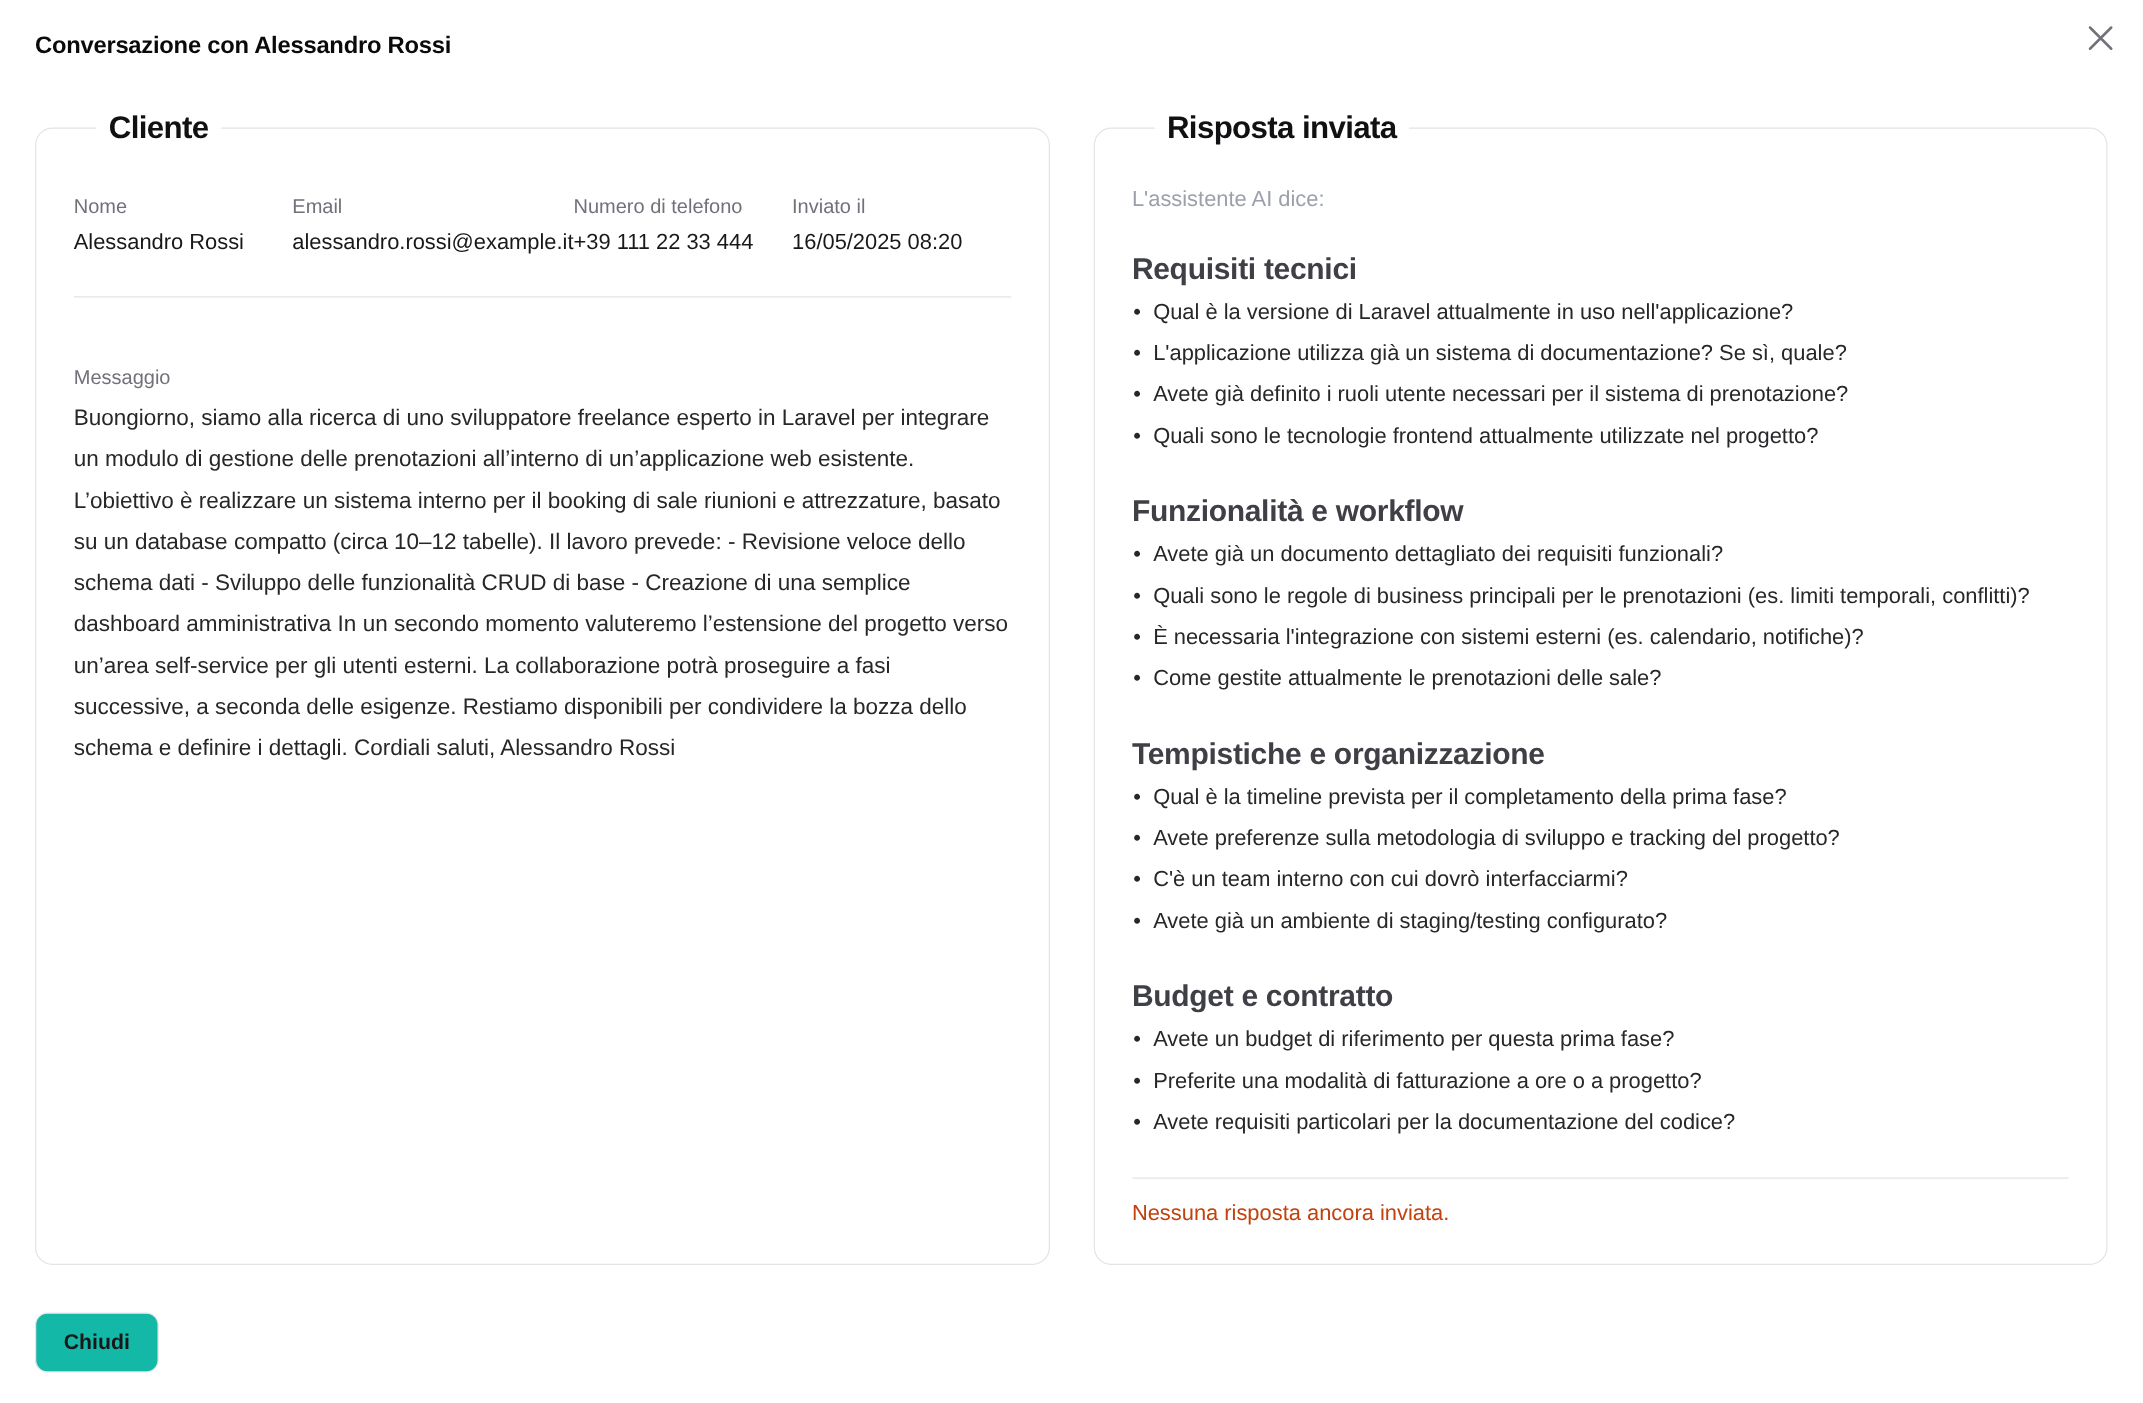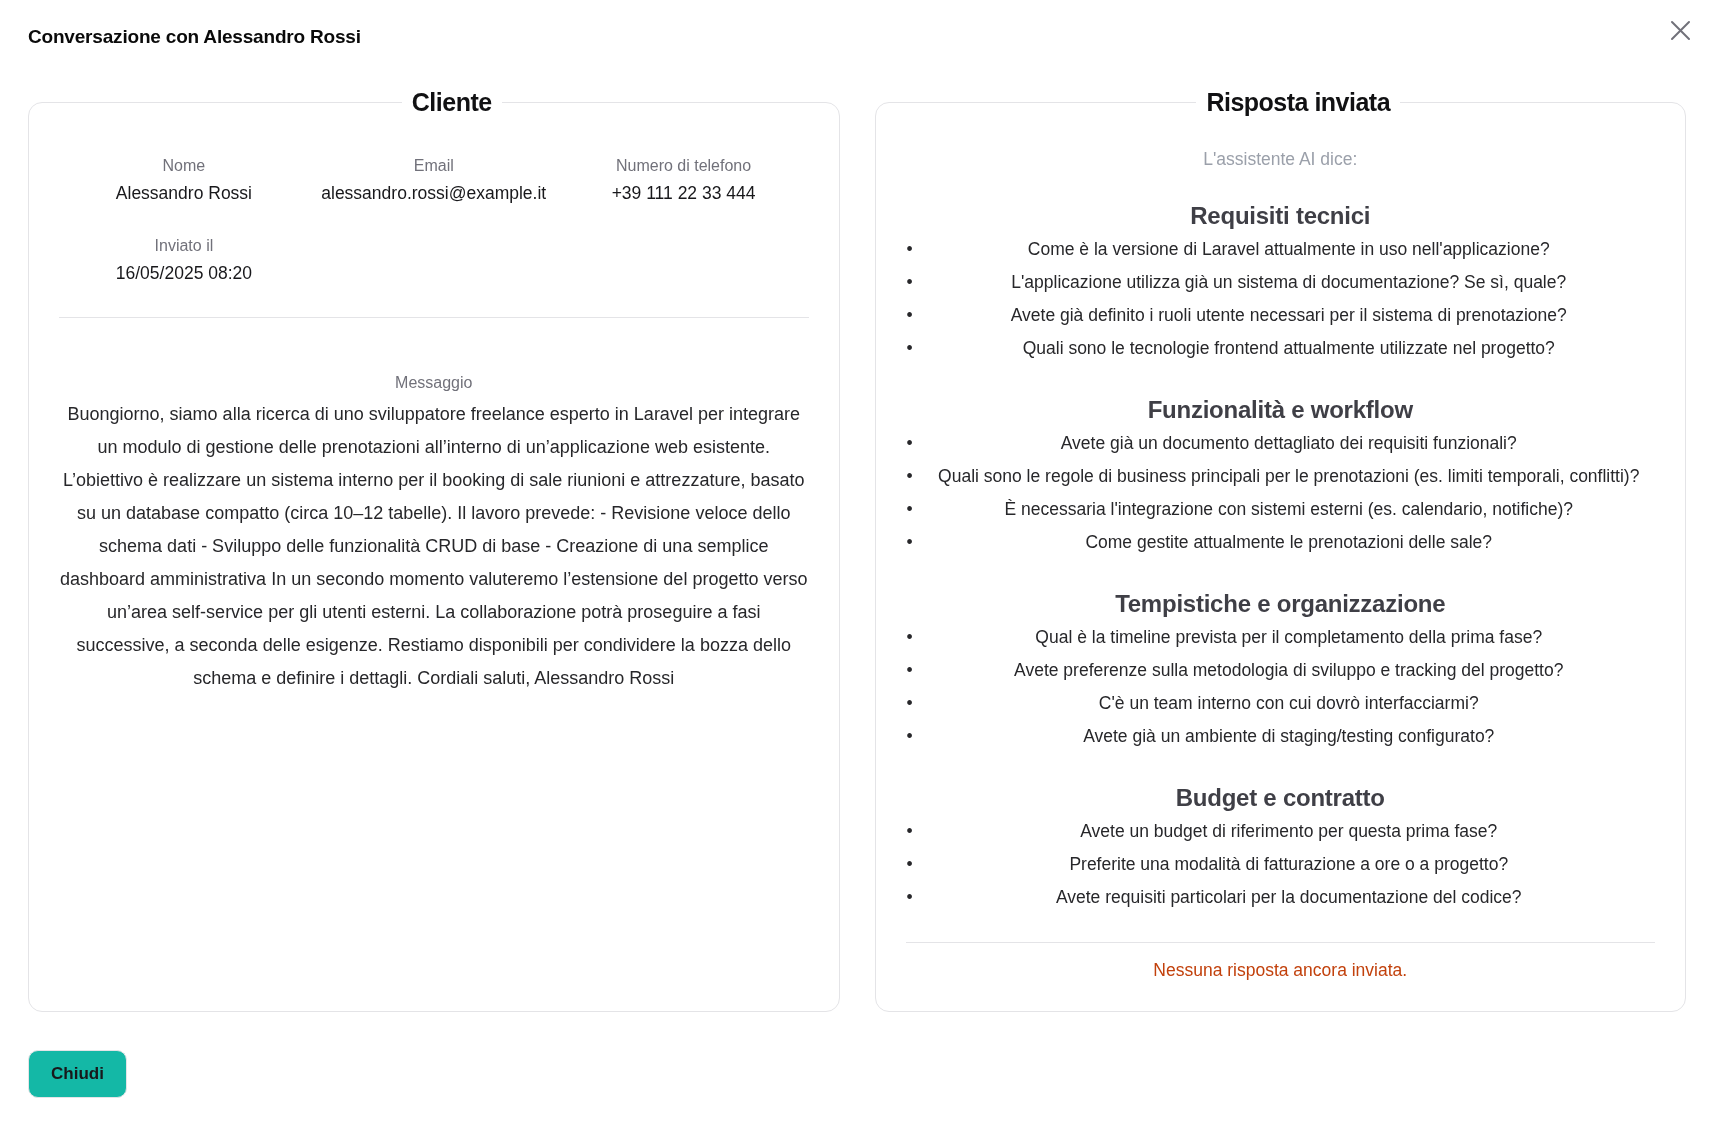--- a/index.html
+++ b/index.html
@@ -16,34 +16,34 @@
     font-size: 19px; font-weight: 700; color: #0a0a0a;
     letter-spacing: -0.01em;
     padding-top: 2px;
   }
   .close-btn {
     position: absolute; top: 10px; right: 14px;
     width: 40px; height: 40px;
     background: transparent; border: none; cursor: pointer;
     display: flex; align-items: center; justify-content: center;
   }
-  .cards { display: flex; gap: 35px; margin-top: 40px; height: 924px; text-align: center; }
+  .cards { display: flex; gap: 35px; margin-top: 40px; height: 924px; }
   fieldset.card {
     flex: 1 1 0; min-width: 0;
     border: 1px solid #e4e4e7; border-radius: 14px;
     padding: 28px 30px 0 30px;
   }
   legend.card-title {
     font-size: 25px; font-weight: 700; color: #111113;
     letter-spacing: -0.02em;
     margin-left: 18px; padding: 0 10px;
   }
   
   .fields-grid {
-    display: grid; grid-template-columns: 1fr 1fr 1fr;
+    display: grid; grid-template-columns: 1fr 1fr 1fr 1fr;
     row-gap: 30px; margin-top: 10px;
   }
   .field-label { font-size: 16px; color: #71717a; line-height: 22px; }
   .field-value { font-size: 17.5px; color: #18181b; line-height: 24px; margin-top: 4px; }
   .divider { border: 0; border-top: 1px solid #e4e4e7; margin: 32px 0 0 0; }
   .msg-label { margin-top: 54px; font-size: 16px; color: #71717a; line-height: 22px; }
   .msg-text { margin-top: 4px; font-size: 18px; line-height: 33px; color: #27272a; }
   
   .assistant-intro { margin-top: 2px; font-size: 17.5px; font-weight: 500; color: #9ba0aa; line-height: 24px; }
   .q-section { margin-top: 31px; }
@@ -103,21 +103,21 @@
     <div class="msg-text">Buongiorno, siamo alla ricerca di uno sviluppatore freelance esperto in Laravel per integrare un modulo di gestione delle prenotazioni all’interno di un’applicazione web esistente. L’obiettivo è realizzare un sistema interno per il booking di sale riunioni e attrezzature, basato su un database compatto (circa 10–12 tabelle). Il lavoro prevede: - Revisione veloce dello schema dati - Sviluppo delle funzionalità CRUD di base - Creazione di una semplice dashboard amministrativa In un secondo momento valuteremo l’estensione del progetto verso un’area self-service per gli utenti esterni. La collaborazione potrà proseguire a fasi successive, a seconda delle esigenze. Restiamo disponibili per condividere la bozza dello schema e definire i dettagli. Cordiali saluti, Alessandro Rossi</div>
   </fieldset>
 
   <fieldset class="card">
     <legend class="card-title">Risposta inviata</legend>
     <div class="assistant-intro">L'assistente AI dice:</div>
 
     <div class="q-section">
       <div class="q-section-title">Requisiti tecnici</div>
       <ul class="q-list">
-          <li>Come è la versione di Laravel attualmente in uso nell'applicazione?</li>
+          <li>Qual è la versione di Laravel attualmente in uso nell'applicazione?</li>
           <li>L'applicazione utilizza già un sistema di documentazione? Se sì, quale?</li>
           <li>Avete già definito i ruoli utente necessari per il sistema di prenotazione?</li>
           <li>Quali sono le tecnologie frontend attualmente utilizzate nel progetto?</li>
         </ul>
     </div>
 
     <div class="q-section">
       <div class="q-section-title">Funzionalità e workflow</div>
       <ul class="q-list">
           <li>Avete già un documento dettagliato dei requisiti funzionali?</li>

